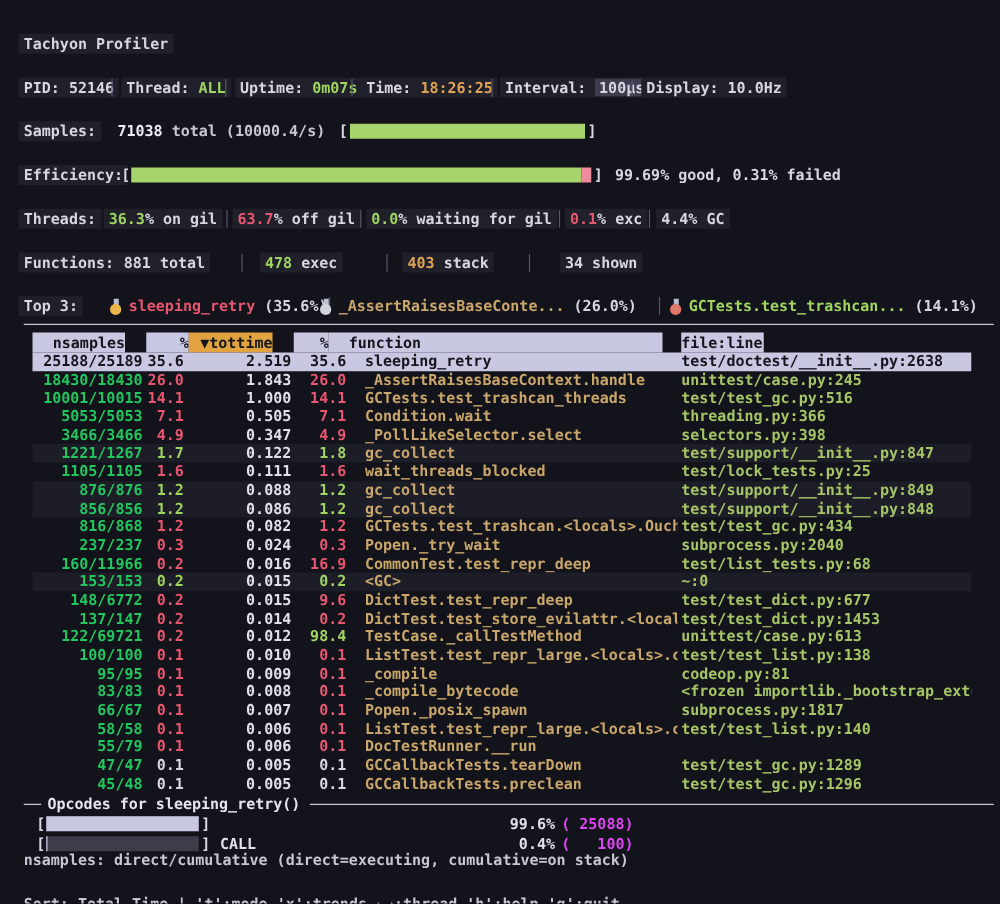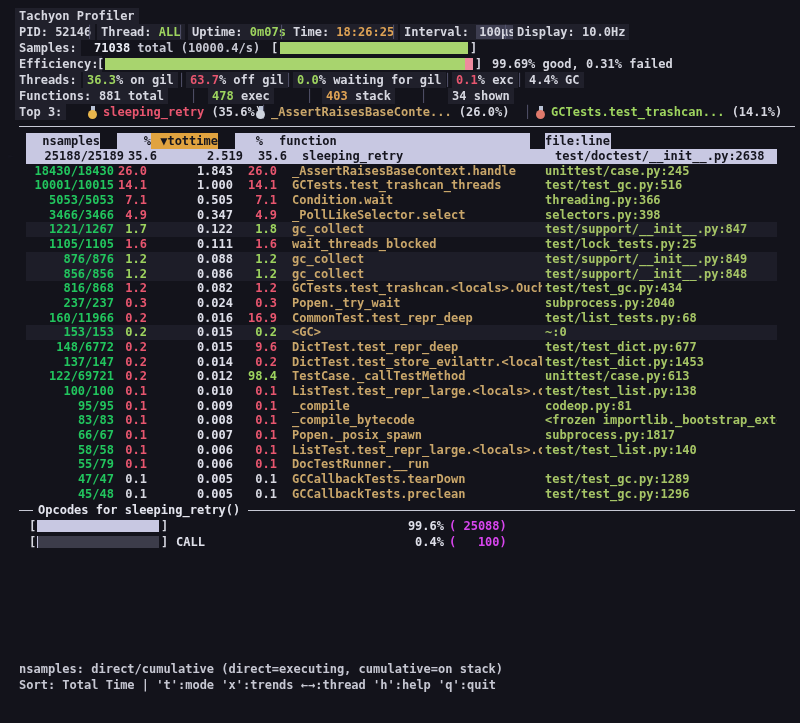--- a/index.html
+++ b/index.html
@@ -3,21 +3,21 @@
 <meta charset="utf-8">
 <style>
   html,body{margin:0;padding:0;background:#0d0d13;}
   .screen{
     position:relative;width:800px;height:723px;overflow:hidden;
     background:var(--bg);
     font-family:"DejaVu Sans Mono","Liberation Mono",monospace;
     font-size:12px;font-weight:700;color:var(--text);
     -webkit-font-smoothing:antialiased;
   }
-  .line{position:relative;height:16px;line-height:16px;white-space:pre;}
+  .line{position:relative;height:16px;line-height:16px;white-space:pre;margin-top:19px;}
   .at{position:absolute;top:0;white-space:pre;}
   .chip{background:var(--chip_bg);padding:0 4px;}
   .hl{background:var(--chip_bg_bright);padding:0 3px;}
   .sepc{color:var(--sep);}
   .green{color:var(--green);}
   .red{color:var(--red);}
   .orange{color:var(--orange);}
   .khaki{color:var(--khaki);}
   .bright{color:#eceef5;}
   .dimtx{color:var(--dim_text);}
@@ -32,21 +32,21 @@
   .hr::after{content:"";position:absolute;left:19px;right:5px;top:6px;border-top:1.5px solid var(--rule);}
 
   
   .thead{position:relative;height:16px;line-height:16px;}
   .hseg{position:absolute;top:0;height:16px;background:var(--lavender);color:var(--dark_on_light);white-space:pre;}
   .hseg.sort{background:var(--sort_bg);}
   .tr-right{text-align:right;}
   .rows{position:relative;}
   .r{position:relative;display:flex;height:14.7px;line-height:14.7px;margin-left:26px;margin-right:23px;white-space:pre;}
   .r.flash{background:var(--flash_bg);}
-  .r.sel{background:var(--lavender);padding-left:10px;}
+  .r.sel{background:var(--lavender);}
   .r.sel span{color:var(--dark_on_light) !important;}
   .arrow{position:absolute;left:-18px;top:0;color:#dfe0e8;font-size:10px;display:none;}
   .c-ns{width:88px;text-align:right;color:#22c55e;}
   .c-p1{width:33px;text-align:right;}
   .c-tt{width:86px;text-align:right;color:#dfe0ea;}
   .c-p2{width:44px;text-align:right;}
   .c-fn{padding-left:15px;width:250px;overflow:hidden;color:var(--khaki);}
   .c-fl{padding-left:3px;flex:1;overflow:hidden;color:var(--file_green);}
 
   

